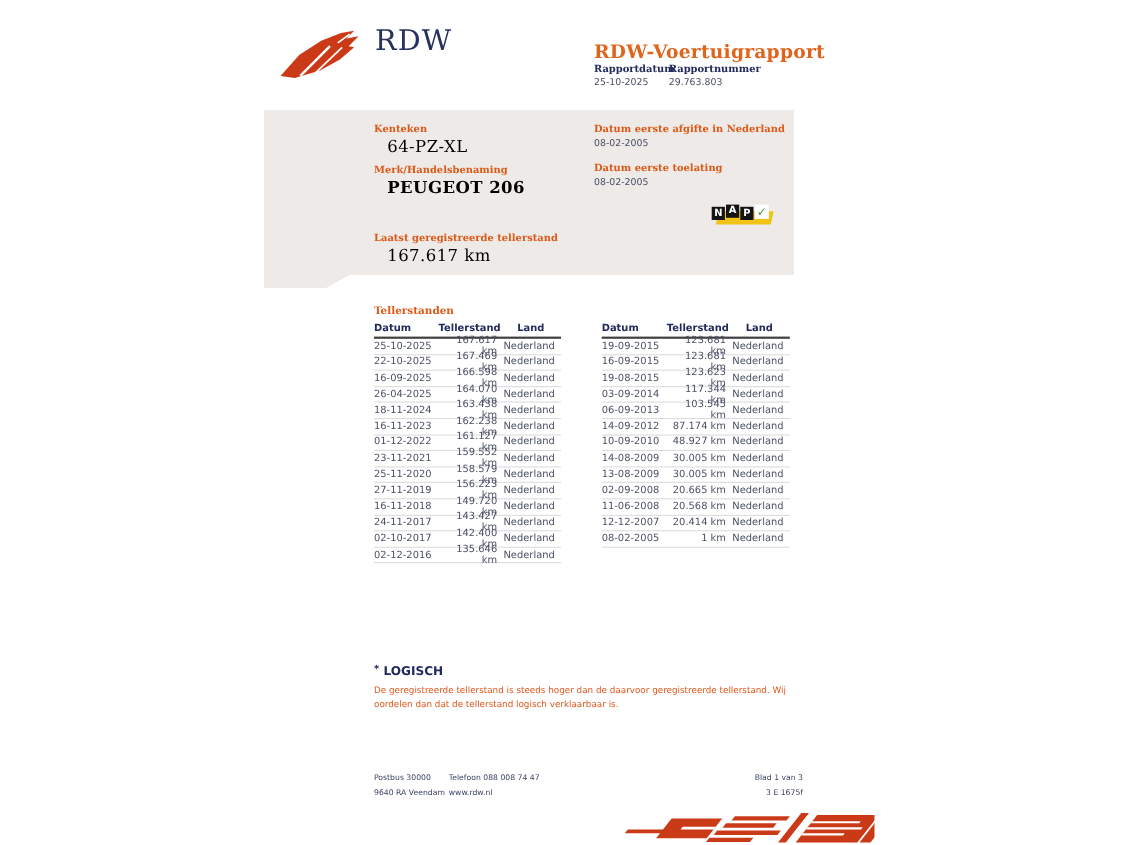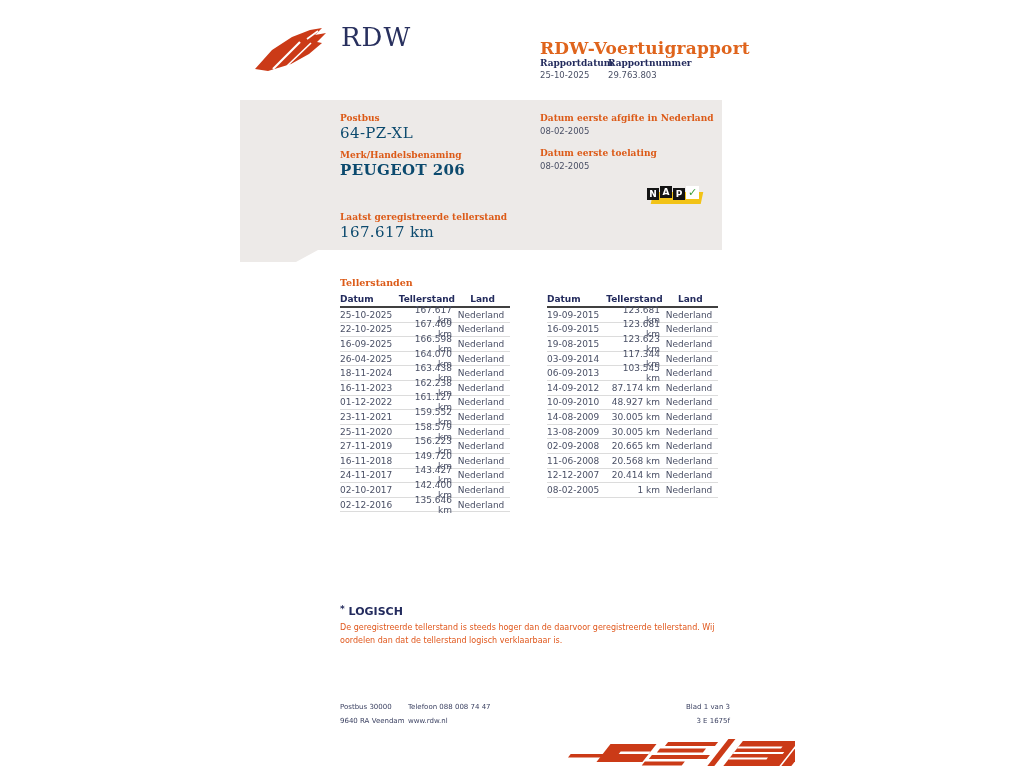--- a/index.html
+++ b/index.html
@@ -14,21 +14,21 @@
   .doc-title{left:540px;top:26px;font-size:17px;font-weight:bold;color:#df641c;letter-spacing:0.2px;margin-top:12px;}
   .meta-label{font-size:9px;font-weight:bold;color:#232b5d;}
   .meta-value{font-size:8.5px;color:#4a5066;font-family:"DejaVu Sans",sans-serif;}
 
   
   .veh-box{
     left:240px;top:100px;width:482px;height:162px;background:#edeae8;
     clip-path:polygon(0 0,482px 0,482px 150px,78px 150px,56px 162px,0 162px);
   }
   .box-label{position:absolute;font-size:9px;font-weight:bold;color:#dc5a17;}
-  .box-value-lg{position:absolute;font-size:15px;color:#0c4a6e;letter-spacing:0.4px;}
+  .box-value-lg{position:absolute;font-size:15px;color:#000000;letter-spacing:0.4px;margin-left:12px;}
   .box-value-sm{position:absolute;font-size:8.5px;color:#4a5066;font-family:"DejaVu Sans",sans-serif;}
   .oordeel{position:absolute;left:300px;top:85px;font-size:15px;font-weight:bold;color:#232b5d;
            line-height:19px;font-family:"DejaVu Sans",sans-serif;letter-spacing:0.2px;}
 
   
   .nap{position:absolute;left:407px;top:84px;width:58px;height:24px;}
   .nap-bar{position:absolute;left:5px;top:8px;width:50px;height:12px;background:#f2c317;transform:skewX(-12deg);}
   .nap-tile{position:absolute;width:12px;height:12px;background:#141414;color:#ffffff;
             font-family:"DejaVu Sans",sans-serif;font-weight:bold;font-size:9px;
             display:flex;align-items:center;justify-content:center;}
@@ -80,21 +80,21 @@
 </div>
 <div class="abs logo-text">RDW</div>
 
 <div class="abs doc-title">RDW-Voertuigrapport</div>
 <div class="abs meta-label" style="left:540px;top:58px;text-align:right;">Rapportdatum</div>
 <div class="abs meta-label" style="left:608px;top:58px;">Rapportnummer</div>
 <div class="abs meta-value" style="left:540px;top:70px;">25-10-2025</div>
 <div class="abs meta-value" style="left:608px;top:70px;">29.763.803</div>
 
 <div class="abs veh-box">
-  <div class="box-label" style="left:100px;top:13px;">Postbus</div>
+  <div class="box-label" style="left:100px;top:13px;">Kenteken</div>
   <div class="box-value-lg" style="left:100px;top:24px;">64-PZ-XL</div>
 
   <div class="box-label" style="left:100px;top:50px;">Merk/Handelsbenaming</div>
   <div class="box-value-lg" style="left:100px;top:61px;font-weight:bold;">PEUGEOT 206</div>
 
   <div class="box-label" style="left:100px;top:112px;">Laatst geregistreerde tellerstand</div>
   <div class="box-value-lg" style="left:100px;top:123px;">167.617 km</div>
 
   <div class="box-label" style="left:300px;top:13px;">Datum eerste afgifte in Nederland</div>
   <div class="box-value-sm" style="left:300px;top:26px;">08-02-2005</div>

